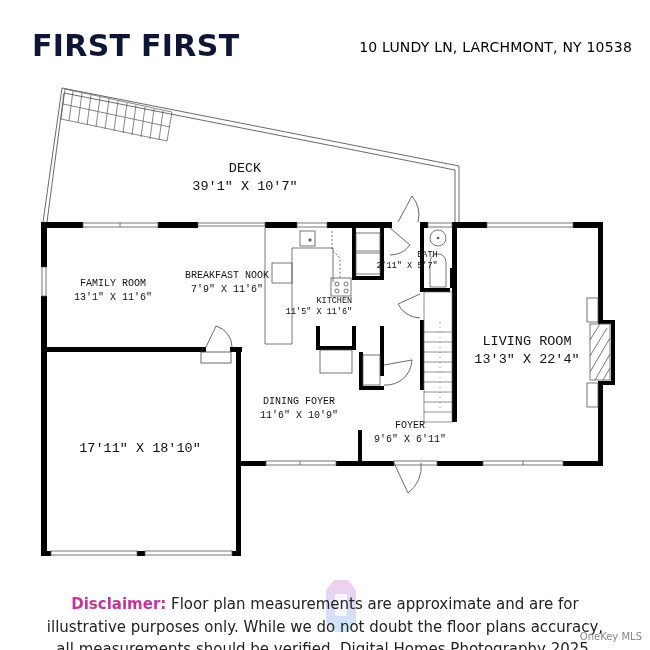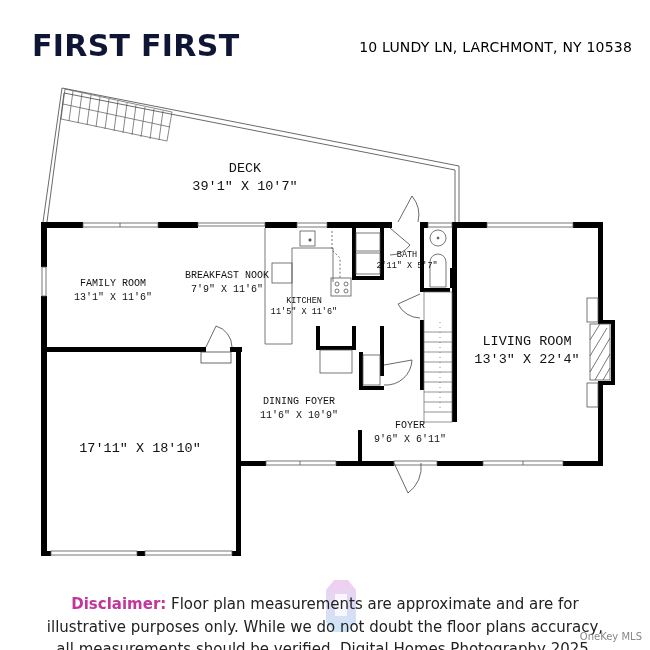--- a/index.html
+++ b/index.html
@@ -9,21 +9,21 @@
              color: #0f1535; letter-spacing: 0.3px; font-family: "DejaVu Sans", sans-serif; }
     .address { position: absolute; right: 18px; top: 39px; font-size: 14px; color: #000000;
                letter-spacing: 0.2px; font-family: "DejaVu Sans", sans-serif; }
     svg.plan { position: absolute; left: 0; top: 0; }
     .room-label { position: absolute; text-align: center; font-family: Liberation Mono, monospace;
                   color: #111; line-height: 1.35; transform: translateX(-50%); white-space: nowrap; }
     .room-label .name { display: block; }
     .room-label .dim { display: block; }
     .lg .name, .lg .dim { font-size: 13.5px; }
     .md .name, .md .dim { font-size: 10px; }
-    .sm .name, .sm .dim { font-size: 8.5px; }
+    .sm .name, .sm .dim { font-size: 8.5px; text-align: right; }
     .disclaimer { position: absolute; left: 40px; right: 40px; top: 593px; text-align: center;
                   font-size: 15px; color: #222; line-height: 1.5; font-family: "DejaVu Sans", sans-serif; }
     .disclaimer .lead { color: #c2359a; font-weight: 700; }
     .logo { position: absolute; left: 326px; top: 580px; width: 30px; height: 52px; opacity: 0.55; }
     .mls { position: absolute; right: 8px; top: 631px; font-size: 10px; color: #888;
            font-family: "DejaVu Sans", sans-serif; }
   </style>
 </head>
 <body>
 
@@ -188,21 +188,21 @@
   <span class="dim">39'1" X 10'7"</span>
 </div>
 <div class="room-label md" style="left:113px; top:277px;">
   <span class="name">FAMILY ROOM</span>
   <span class="dim">13'1" X 11'6"</span>
 </div>
 <div class="room-label md" style="left:227px; top:269px;">
   <span class="name">BREAKFAST NOOK</span>
   <span class="dim">7'9" X 11'6"</span>
 </div>
-<div class="room-label sm" style="left:304px; top:296px;">
+<div class="room-label sm" style="left:319px; top:296px;">
   <span class="name">KITCHEN</span>
   <span class="dim">11'5" X 11'6"</span>
 </div>
 <div class="room-label sm" style="left:407px; top:250px;">
   <span class="name">BATH</span>
   <span class="dim">2'11" X 5'7"</span>
 </div>
 <div class="room-label lg" style="left:527px; top:333px;">
   <span class="name">LIVING ROOM</span>
   <span class="dim">13'3" X 22'4"</span>

